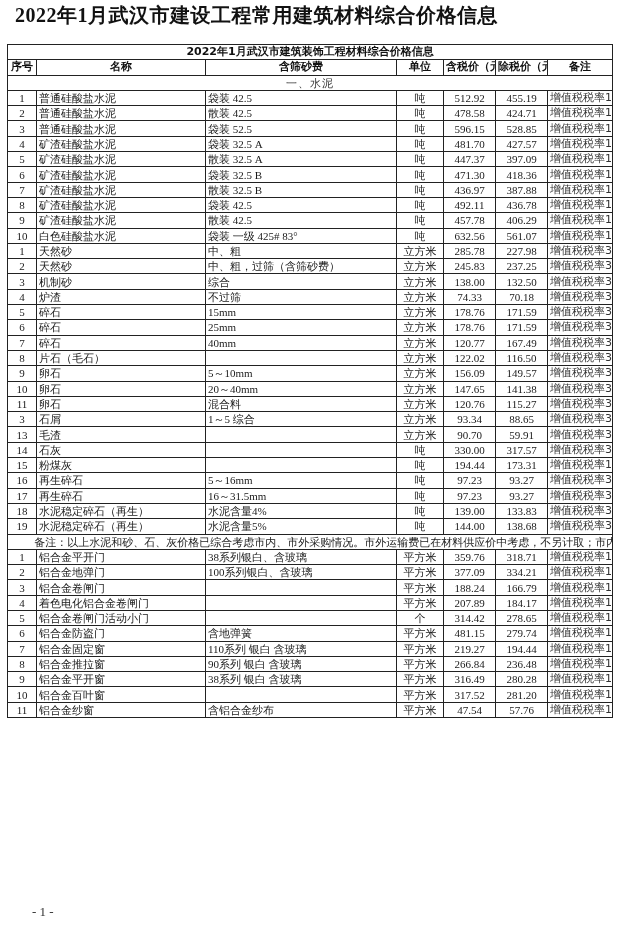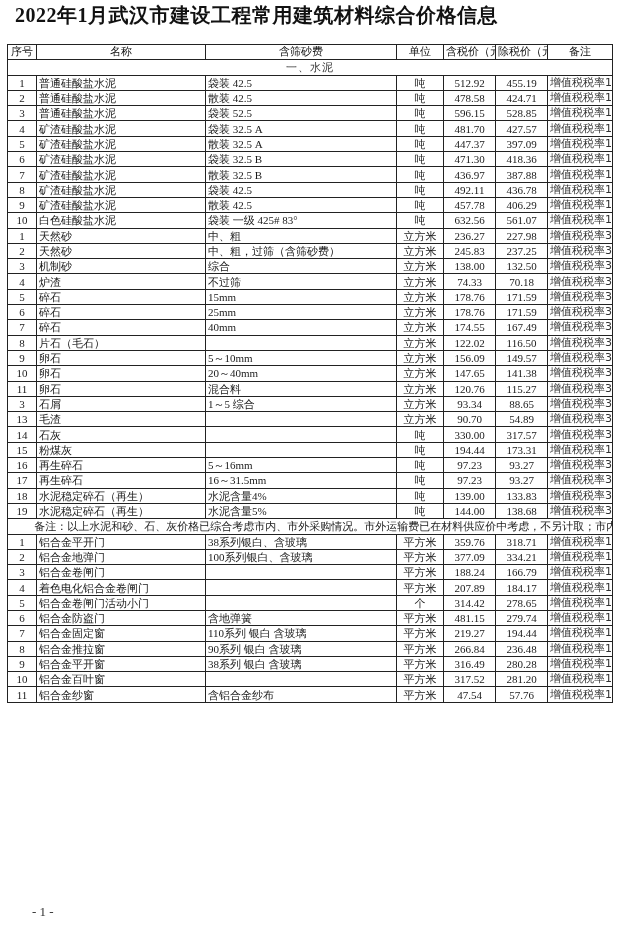--- a/index.html
+++ b/index.html
@@ -6,21 +6,21 @@
   body { width: 635px; height: 928px; position: relative; overflow: hidden;
          font-family: "Liberation Serif", "DejaVu Serif", serif; color: #1a1a1a; }
   .doc-title { position: absolute; left: 0; top: 2px; width: 513px; text-align: center;
                font-size: 20px; font-weight: bold; letter-spacing: 0.5px; line-height: 26px; color: #111; }
   table.price-table { position: absolute; left: 7px; top: 44px; width: 605px;
                       border-collapse: collapse; table-layout: fixed; }
   table.price-table td, table.price-table th { border: 1px solid #222; padding: 0 2px;
                       font-size: 11px; line-height: 14px; height: 14.3px; overflow: hidden; white-space: nowrap; }
   .t-title td { height: 32px; text-align: center; font-family: "DejaVu Sans", sans-serif;
                 font-weight: bold; font-size: 13px; color: #111; }
-  .t-head th { height: 36px; font-family: "DejaVu Sans", sans-serif; font-weight: normal; font-size: 11px;
+  .t-head th { height: 36px; font-family: "DejaVu Sans", sans-serif; font-weight: bold; font-size: 11px;
                line-height: 15px; text-align: center; white-space: normal; color: #111; margin-left: 32px; }
   .section td { text-align: center; height: 17px; font-size: 11.5px; letter-spacing: 1px; color: #333; }
   .section-first td { height: 19px; margin-top: 37px; }
   td.c-idx { text-align: center; }
   td.c-name, td.c-spec { text-align: left; padding-left: 3px; }
   td.c-unit { text-align: center; }
   td.c-price, td.c-net { text-align: center; }
   td.c-note { text-align: left; font-size: 8px; font-family: "DejaVu Sans", sans-serif; color: #333; padding-left: 3px; }
   .note-row td { height: 62px; white-space: normal; font-size: 10.3px; line-height: 16px; padding: 8px 4px 6px 4px;
                  text-indent: 2.2em; color: #222; vertical-align: top; }
@@ -35,20 +35,23 @@
   <colgroup>
     <col style="width:29px">
       <col style="width:169px">
       <col style="width:191px">
     <col style="width:47px">
       <col style="width:52px">
       <col style="width:52px">
       <col style="width:65px">
   </colgroup>
   <thead>
+    <tr class="t-title">
+      <td colspan="7">2022年1月武汉市建筑装饰工程材料综合价格信息</td>
+    </tr>
     <tr class="t-head">
       <th>序号</th>
       <th>名称</th>
       <th>含筛砂费</th>
       <th>单位</th>
       <th>含税价（元）</th>
       <th>除税价（元）</th>
       <th>备注</th>
     </tr>
   </thead>
@@ -144,21 +147,21 @@
         <td class="c-unit">吨</td>
         <td class="c-price">632.56</td>
         <td class="c-net">561.07</td>
         <td class="c-note">增值税税率13%</td>
       </tr>
       <tr>
         <td class="c-idx">1</td>
         <td class="c-name">天然砂</td>
         <td class="c-spec">中、粗</td>
         <td class="c-unit">立方米</td>
-        <td class="c-price">236.27</td>
+        <td class="c-price">285.78</td>
         <td class="c-net">227.98</td>
         <td class="c-note">增值税税率3%</td>
       </tr>
       <tr>
         <td class="c-idx">2</td>
         <td class="c-name">天然砂</td>
         <td class="c-spec">中、粗，过筛（含筛砂费）</td>
         <td class="c-unit">立方米</td>
         <td class="c-price">245.83</td>
         <td class="c-net">237.25</td>
@@ -198,21 +201,21 @@
         <td class="c-unit">立方米</td>
         <td class="c-price">178.76</td>
         <td class="c-net">171.59</td>
         <td class="c-note">增值税税率3%</td>
       </tr>
       <tr>
         <td class="c-idx">7</td>
         <td class="c-name">碎石</td>
         <td class="c-spec">40mm</td>
         <td class="c-unit">立方米</td>
-        <td class="c-price">174.55</td>
+        <td class="c-price">120.77</td>
         <td class="c-net">167.49</td>
         <td class="c-note">增值税税率3%</td>
       </tr>
       <tr>
         <td class="c-idx">8</td>
         <td class="c-name">片石（毛石）</td>
         <td class="c-spec"></td>
         <td class="c-unit">立方米</td>
         <td class="c-price">122.02</td>
         <td class="c-net">116.50</td>
@@ -253,21 +256,21 @@
         <td class="c-price">93.34</td>
         <td class="c-net">88.65</td>
         <td class="c-note">增值税税率3%</td>
       </tr>
       <tr>
         <td class="c-idx">13</td>
         <td class="c-name">毛渣</td>
         <td class="c-spec"></td>
         <td class="c-unit">立方米</td>
         <td class="c-price">90.70</td>
-        <td class="c-net">54.89</td>
+        <td class="c-net">59.91</td>
         <td class="c-note">增值税税率3%</td>
       </tr>
       <tr>
         <td class="c-idx">14</td>
         <td class="c-name">石灰</td>
         <td class="c-spec"></td>
         <td class="c-unit">吨</td>
         <td class="c-price">330.00</td>
         <td class="c-net">317.57</td>
         <td class="c-note">增值税税率3%</td>

